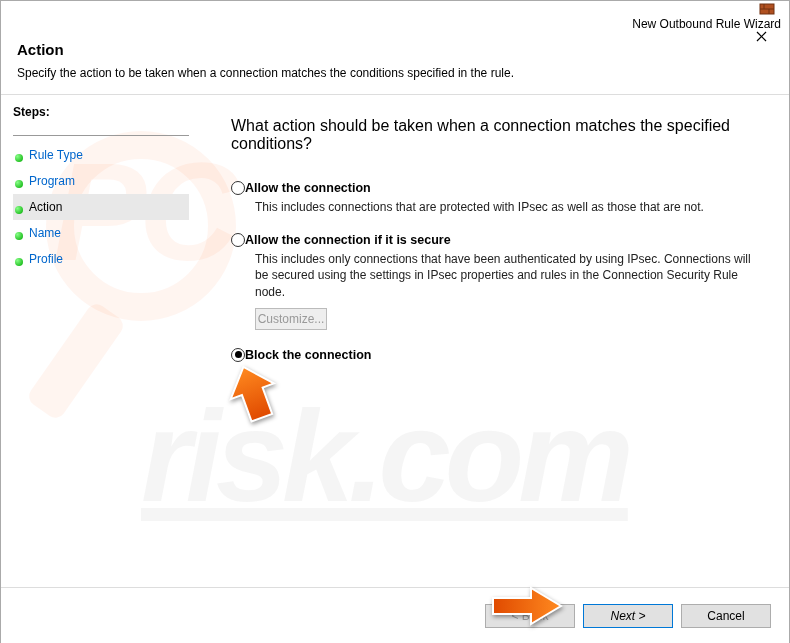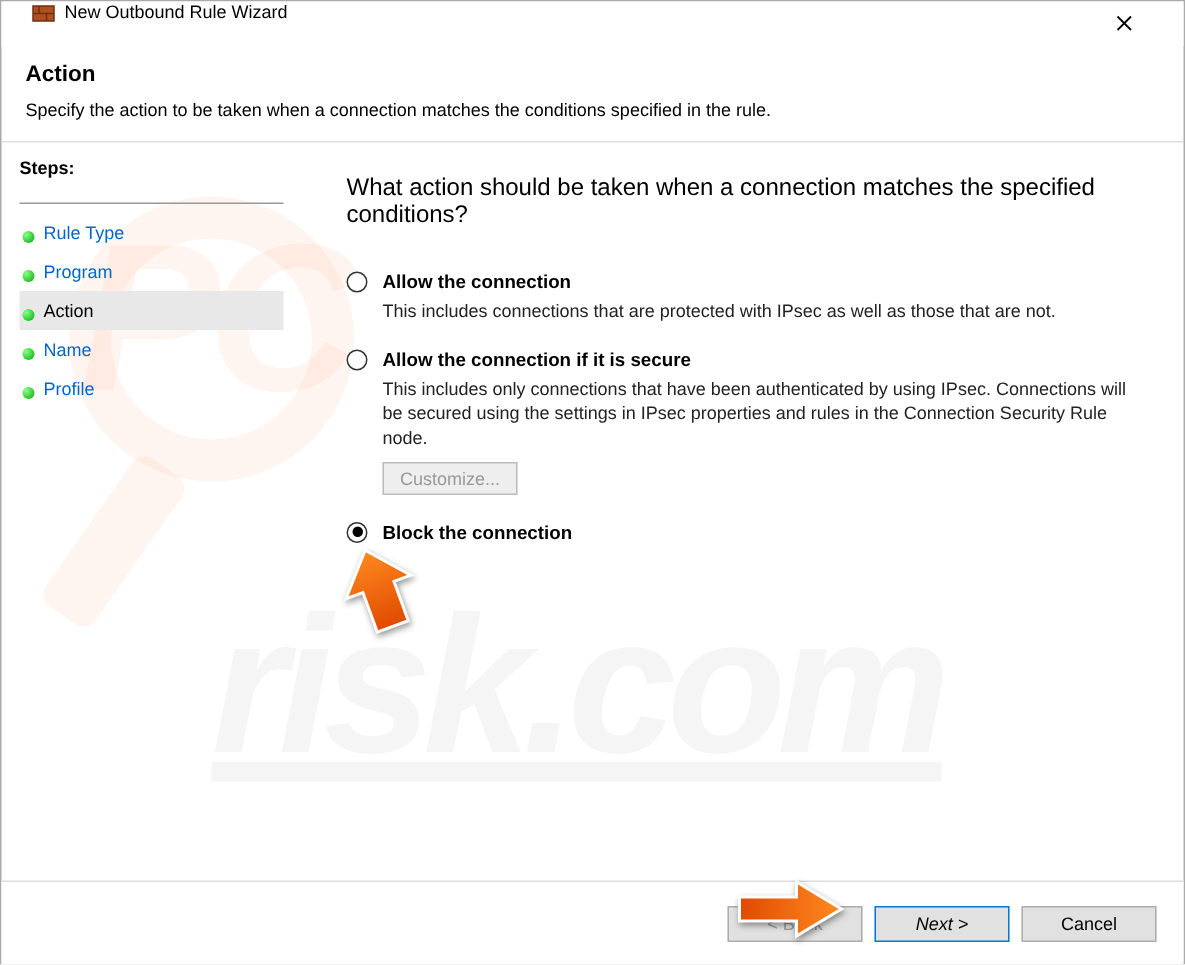--- a/index.html
+++ b/index.html
@@ -15,24 +15,25 @@
   .window {
     width: 790px;
     height: 643px;
     background: #fff;
     border: 1px solid #aaa;
     position: relative;
   }
   .titlebar {
     height: 30px;
     display: flex;
-    align-items: flex-start;
-    padding: 0 20px;
+    align-items: flex-end;
+    padding: 0 8px;
     border-bottom: 1px solid transparent;
     background: #fff;
+    flex-direction: column;
   }
   .titlebar .app-icon {
     width: 16px; height: 16px;
     margin-right: 6px;
     display: inline-block;
   }
   .titlebar .title { font-size: 12px; color: #000; flex: 1; }
   .titlebar .close {
     width: 40px; height: 28px;
     display: flex; align-items: center; justify-content: center;
@@ -79,40 +80,40 @@
   .content {
     flex: 1;
     padding: 22px 30px 10px 30px;
     position: relative;
   }
   .prompt { font-size: 16px; color: #000; margin-bottom: 28px; }
   .option {
     margin-bottom: 18px;
   }
   .opt-head {
-    display: flex; align-items: center; gap: 10px;
+    display: flex; align-items: center; gap: 0;
   }
   .radio {
     width: 14px; height: 14px; border: 1.5px solid #333; border-radius: 50%;
     display: inline-flex; align-items: center; justify-content: center;
     background: #fff;
     flex-shrink: 0;
   }
   .radio.selected::after {
     content: ""; width: 7px; height: 7px; border-radius: 50%; background: #000;
   }
   .opt-title { font-weight: bold; font-size: 12.5px; color: #000; }
   .opt-desc {
     margin-left: 24px; margin-top: 4px;
     font-size: 12px; color: #222; line-height: 1.35;
     max-width: 510px;
   }
   .customize-btn {
     margin-left: 24px; margin-top: 8px;
-    width: 90px; height: 22px;
+    width: 72px; height: 22px;
     background: #eee; border: 1px solid #bbb;
     color: #999; font-size: 12px;
     display: flex; align-items: center; justify-content: center;
     cursor: default;
   }
   .footer {
     position: absolute;
     bottom: 0; left: 0; right: 0;
     height: 56px;
     border-top: 1px solid #ddd;

